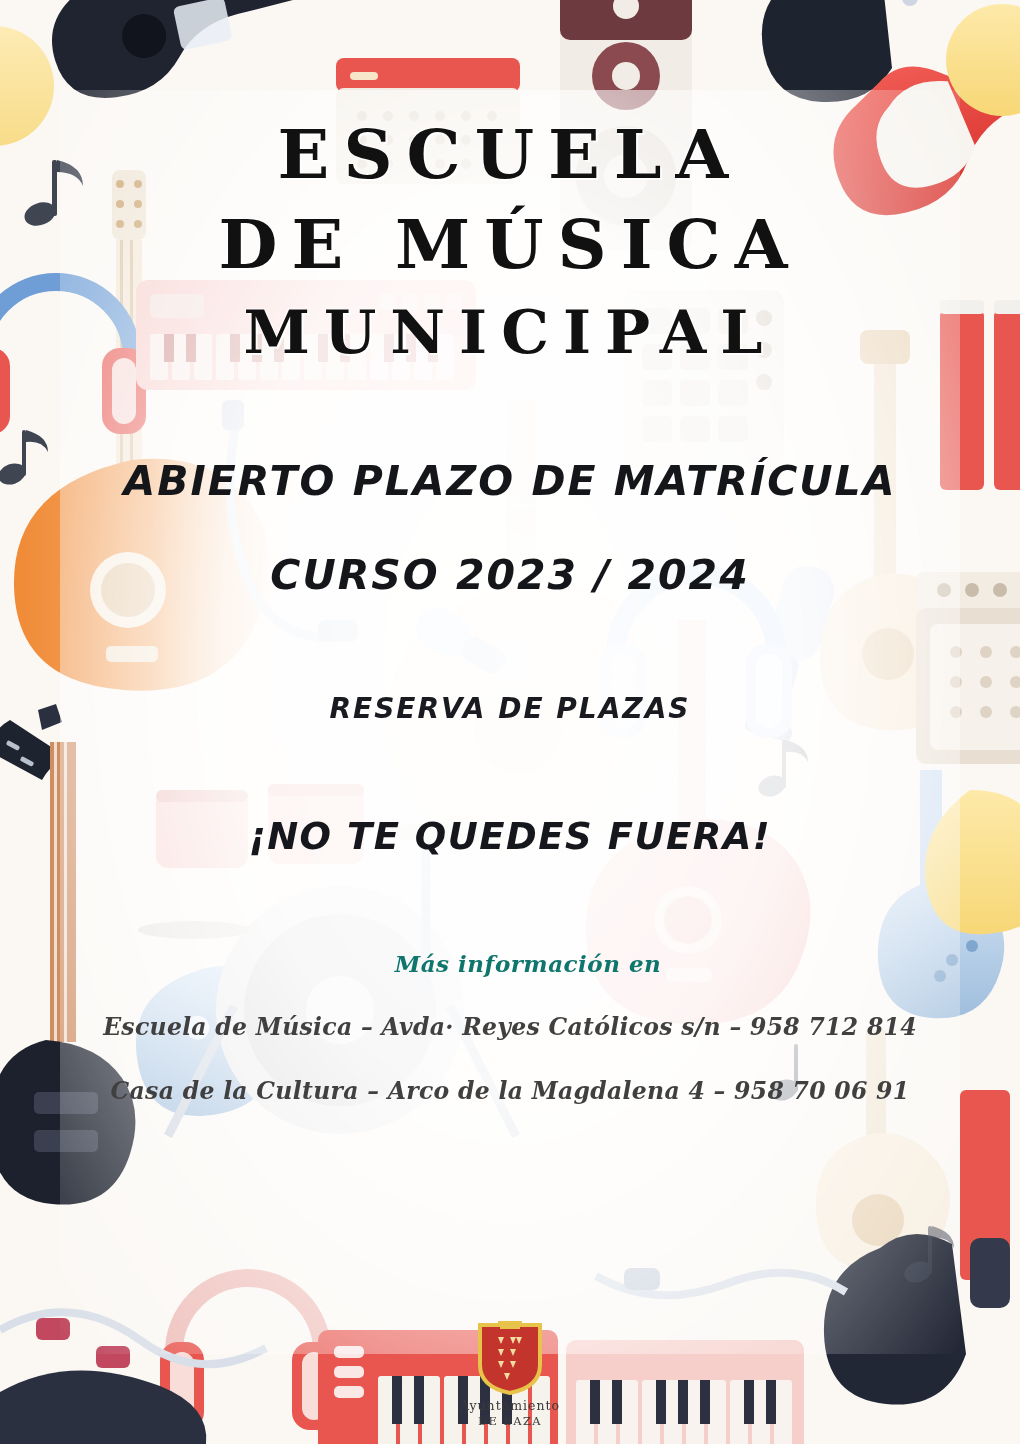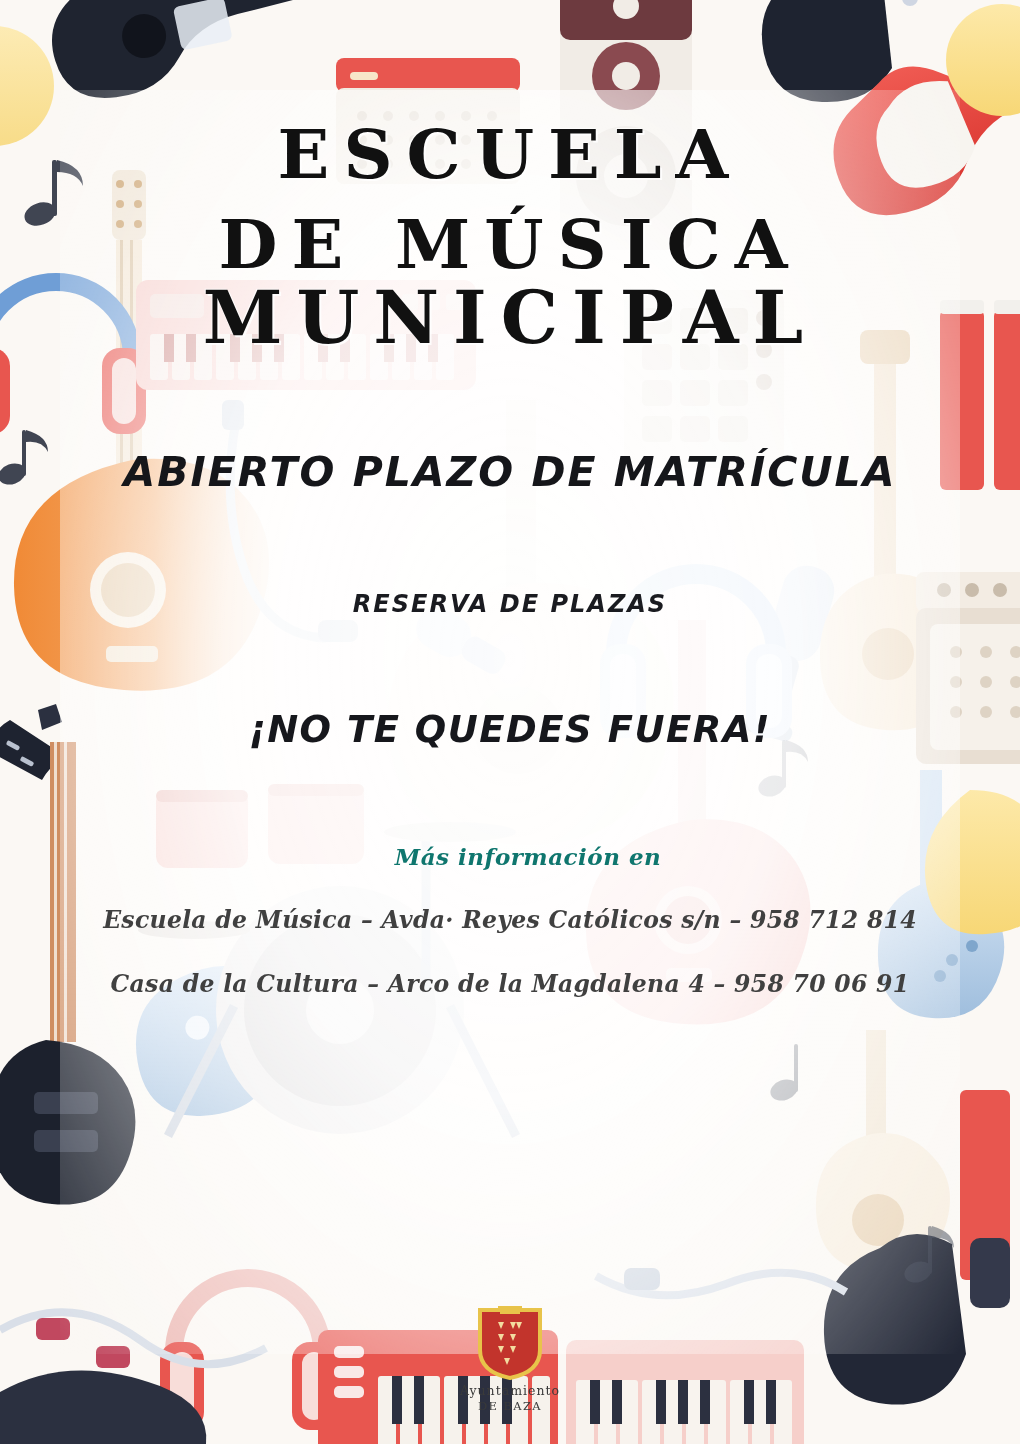--- a/index.html
+++ b/index.html
@@ -59,21 +59,21 @@
     font-weight: 700;
     color: #111111;
     letter-spacing: 14px;
     line-height: 1.06;
     text-shadow:
       2px 2px 0 rgba(255,255,255,0.85),
       -1px -1px 0 rgba(255,255,255,0.7);
   }
   .title-1 { font-size: 68px; }
   .title-2 { font-size: 68px; margin-top: 18px; text-align: center; }
-  .title-3 { font-size: 72px; margin-top: 0; }
+  .title-3 { font-size: 60px; margin-top: 21px; }
 
   .sub-block {
     margin-top: 92px;
     width: 100%;
   }
   .headline {
     font-family: "DejaVu Sans", sans-serif;
     font-style: italic;
     font-weight: 700;
     color: #15161a;
@@ -84,21 +84,21 @@
 
   .reserve-block {
     margin-top: 96px;
     width: 100%;
   }
   .reserve {
     font-family: "DejaVu Sans", sans-serif;
     font-style: italic;
     font-weight: 700;
     color: #1a1b20;
-    font-size: 24px;
+    font-size: 28px;
     letter-spacing: 2px;
     line-height: 1.0;
   }
   .reserve-2 { margin-top: 34px; }
 
   .shout {
     margin-top: 92px;
     font-family: "DejaVu Sans", sans-serif;
     font-style: italic;
     font-weight: 700;
@@ -129,21 +129,21 @@
     font-size: 23.5px;
     margin-top: 36px;
     letter-spacing: 0.3px;
   }
 
   
   .crest {
     position: absolute;
     left: 50%;
     transform: translateX(-50%);
-    bottom: 31px;
+    bottom: 16px;
     width: 130px;
     text-align: center;
   }
   .crest-shield { display:block; margin: 0 auto; }
   .crest-name {
     font-family: "DejaVu Serif", serif;
     font-size: 12.5px;
     letter-spacing: 1px;
     color: #3a3a3a;
     margin-top: 3px;
@@ -599,20 +599,21 @@
   <div class="content">
 
     <div class="title-block">
       <div class="title-line title-1">ESCUELA</div>
       <div class="title-line title-2">DE MÚSICA</div>
       <div class="title-line title-3">MUNICIPAL</div>
     </div>
 
     <div class="sub-block">
       <div class="headline headline-1">ABIERTO PLAZO DE MATRÍCULA</div>
+      <div class="headline headline-2">CURSO 2023 / 2024</div>
     </div>
 
     <div class="reserve-block">
       <div class="reserve reserve-1">RESERVA DE PLAZAS</div>
     </div>
 
     <div class="shout">¡NO TE QUEDES FUERA!</div>
 
     <div class="info-block">
       <div class="info-title">Más información en</div>

